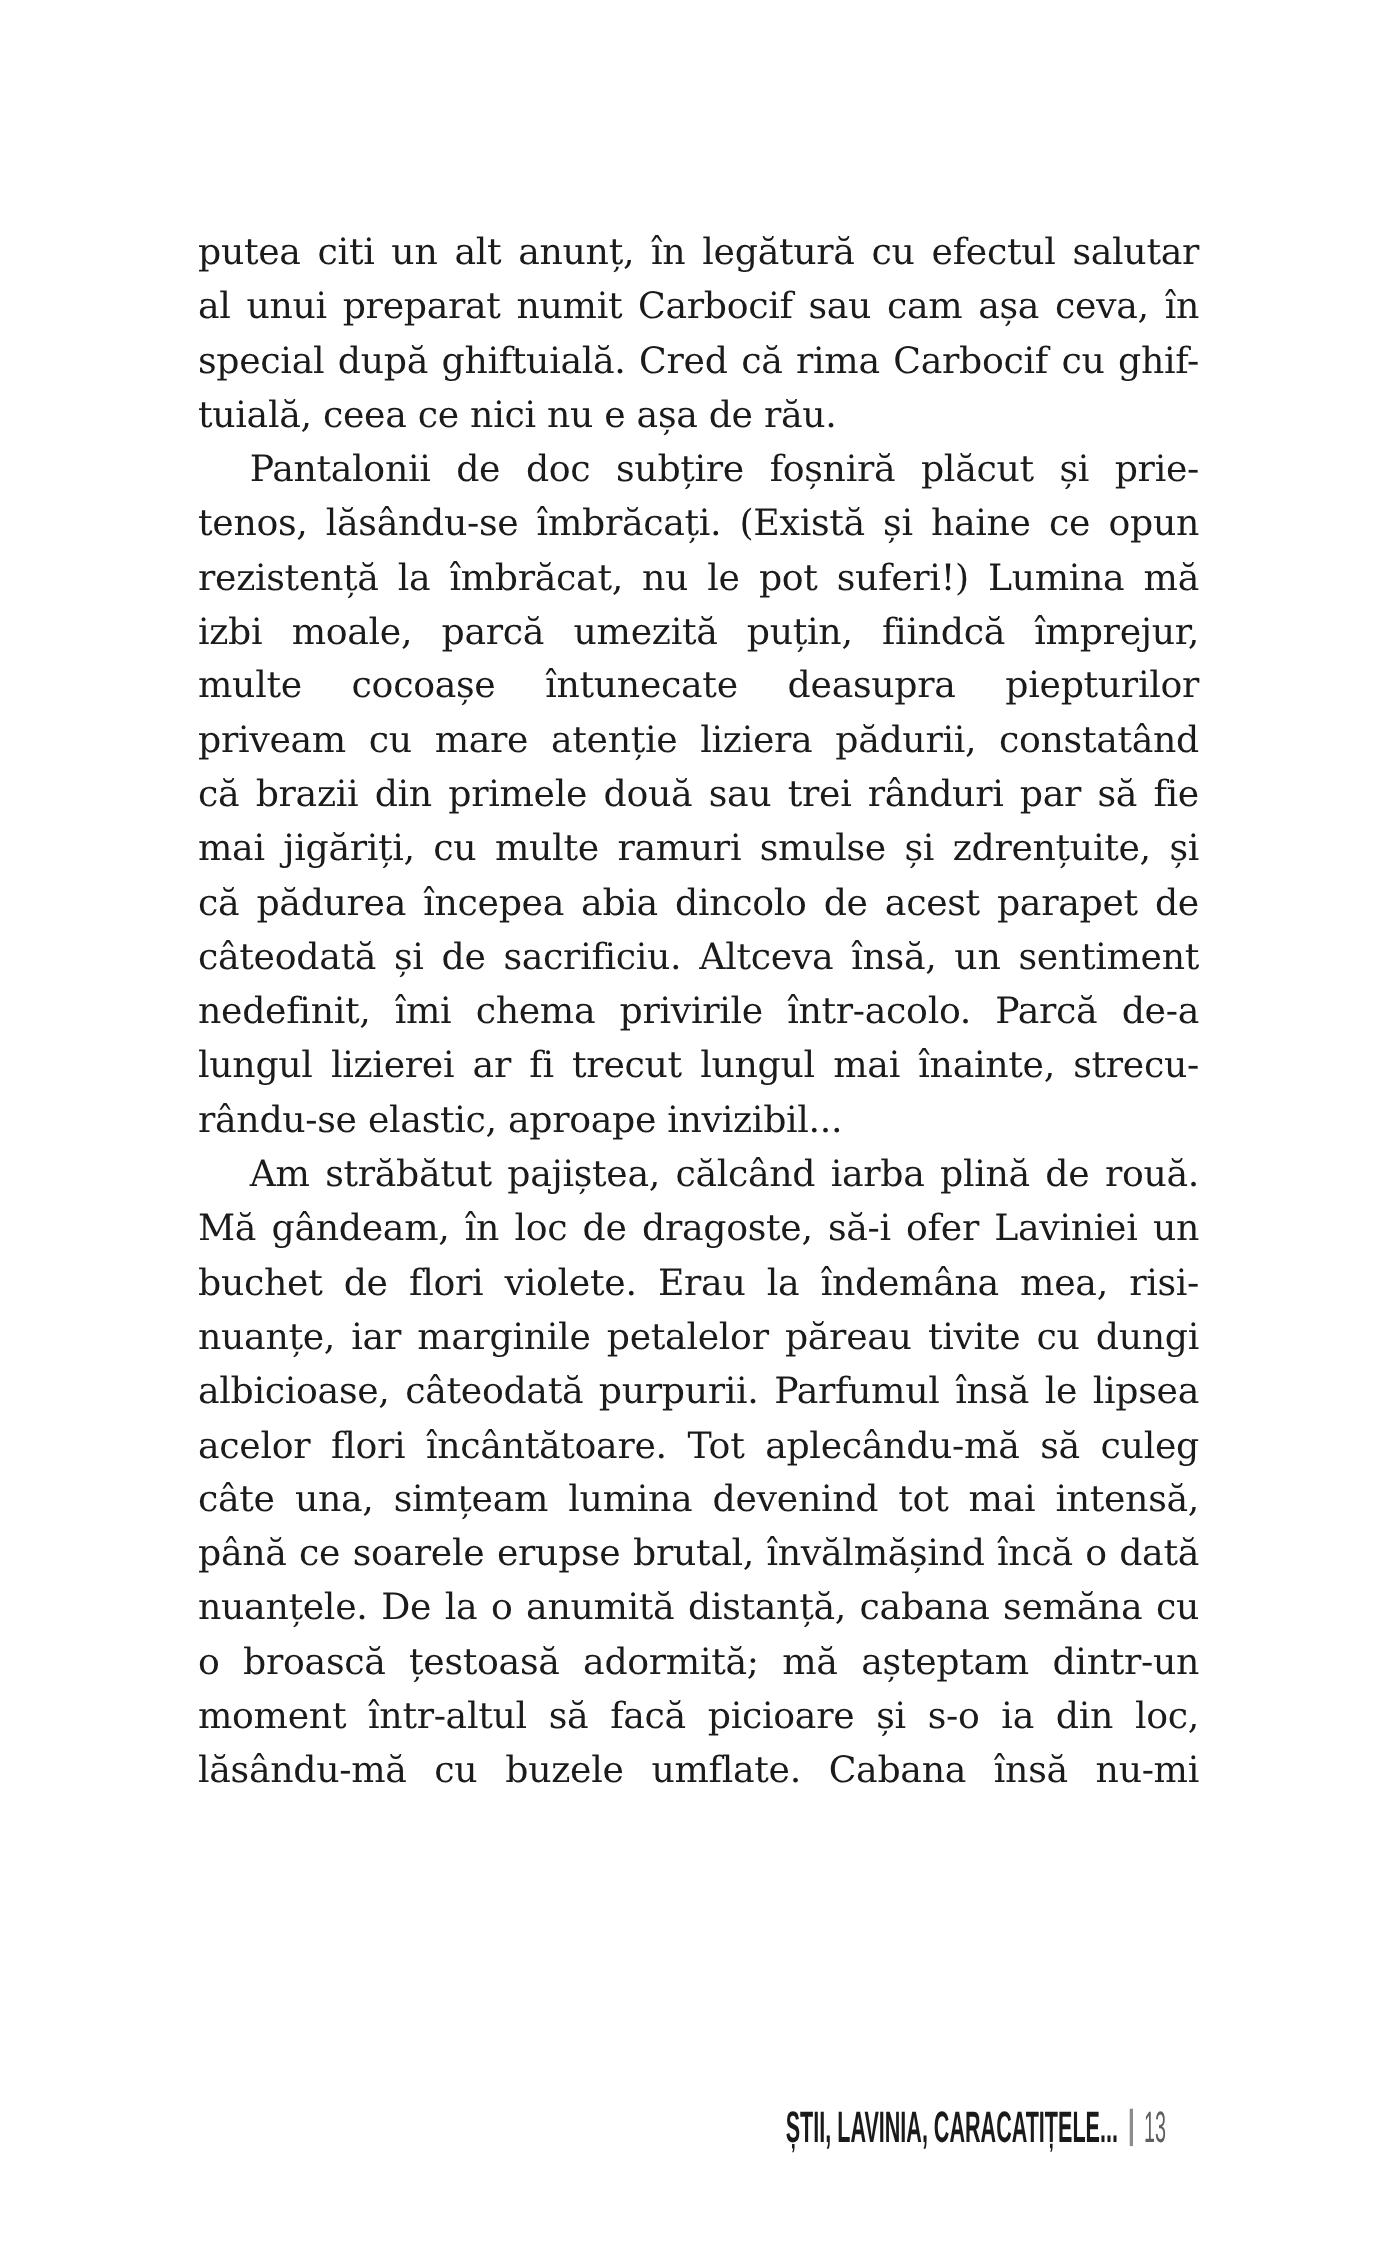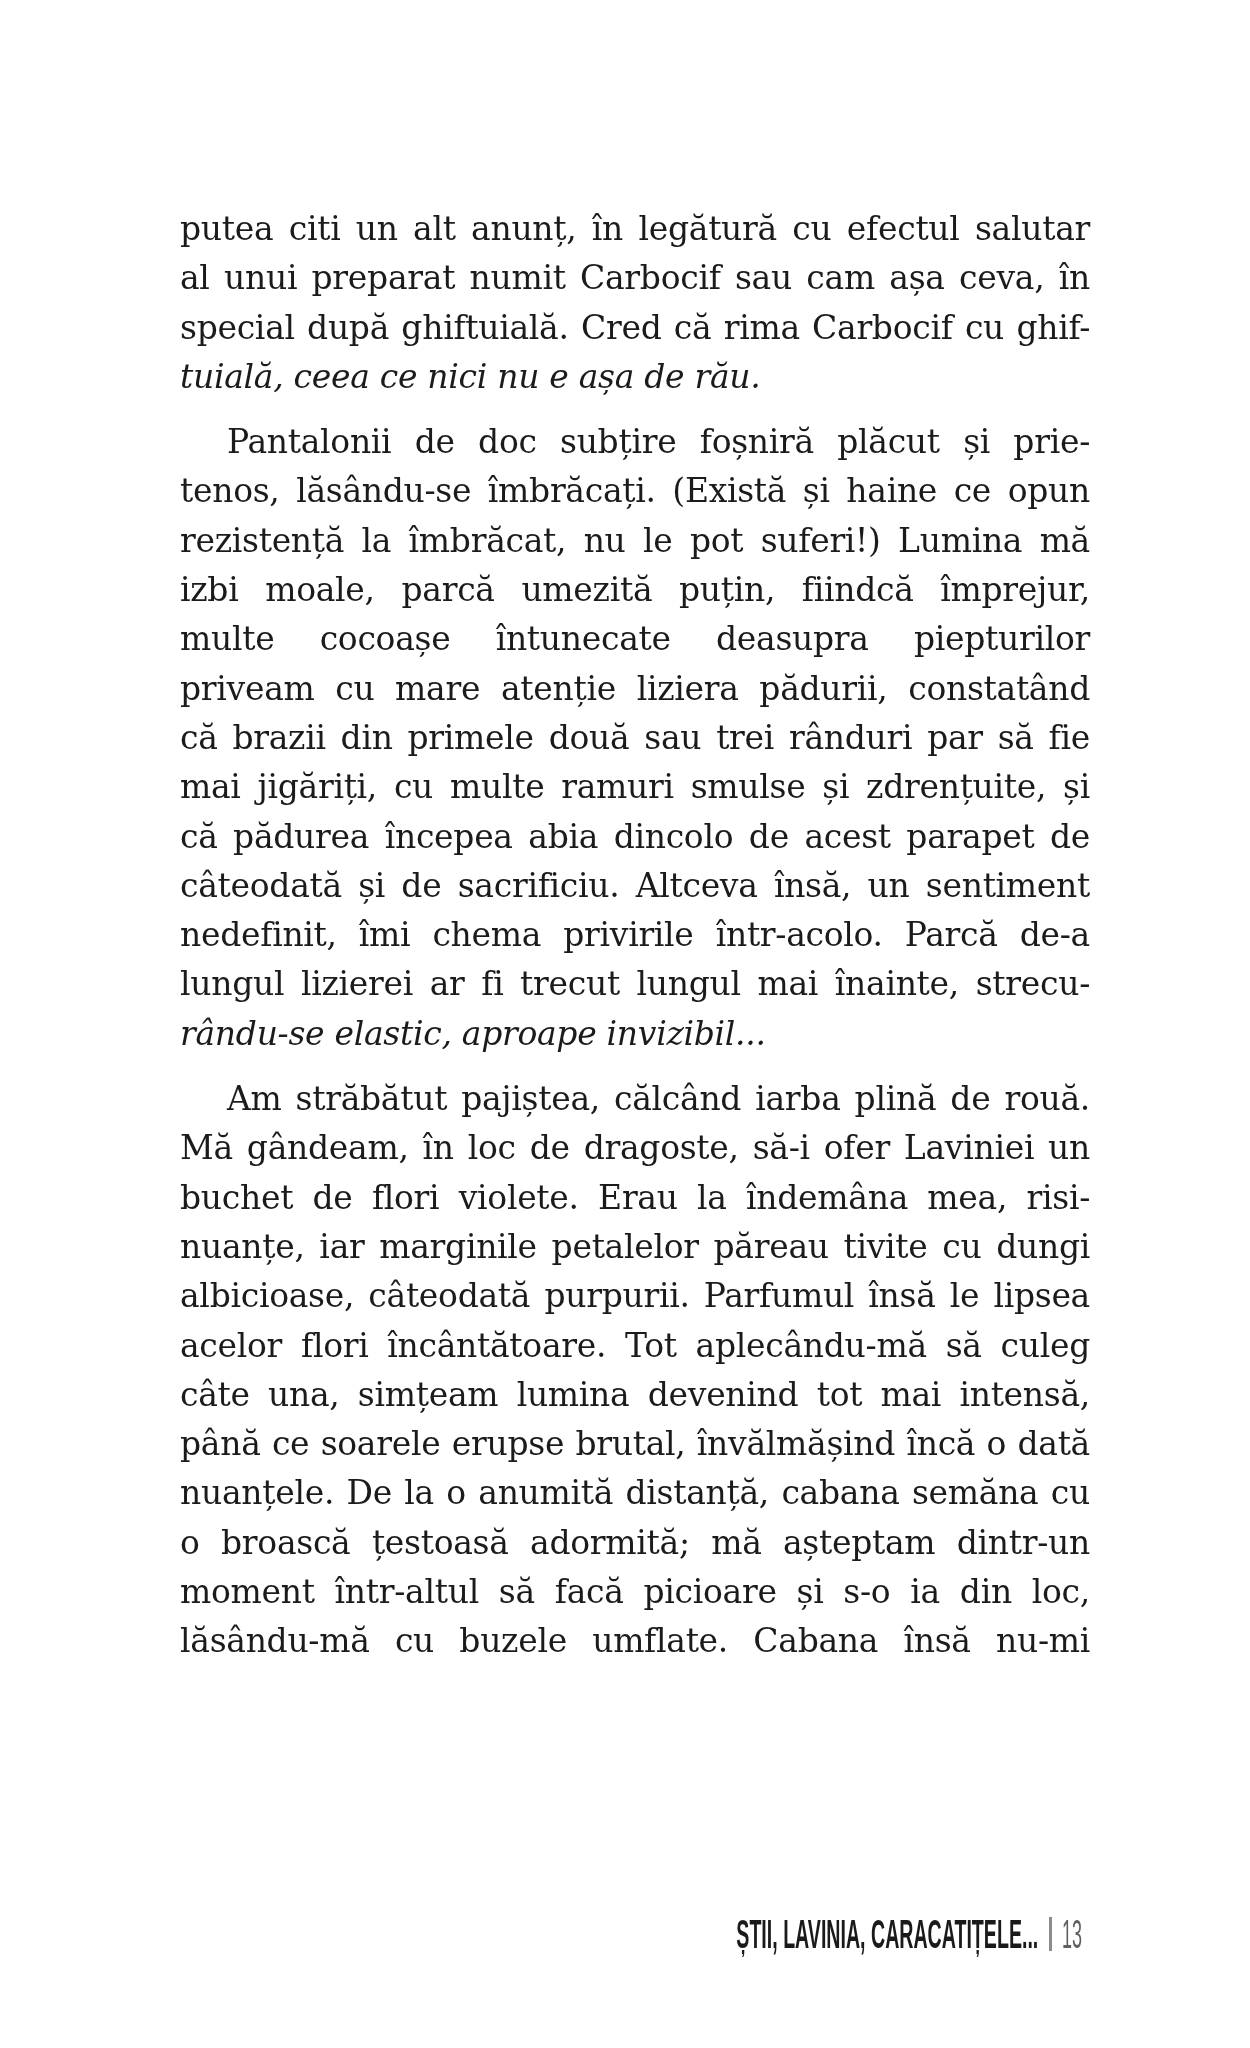--- a/index.html
+++ b/index.html
@@ -25,30 +25,28 @@
     letter-spacing: -0.3px;
     color: #1b1b1b;
   }
   .line {
     text-align: justify;
     text-align-last: justify;
     white-space: nowrap;
   }
   .line.indent {
     text-indent: 47px;
-    margin-top: 16px;
   }
   .line.endp {
     text-align-last: left;
-    font-style: italic;
   }
   .footer {
     position: absolute;
     top: 1914px;
-    right: 144px;
+    right: 166px;
     height: 40px;
     display: flex;
     align-items: center;
     font-family: "Liberation Sans", "DejaVu Sans", sans-serif;
   }
   .ftitle {
     display: inline-block;
     font-weight: bold;
     font-size: 40px;
     line-height: 40px;

